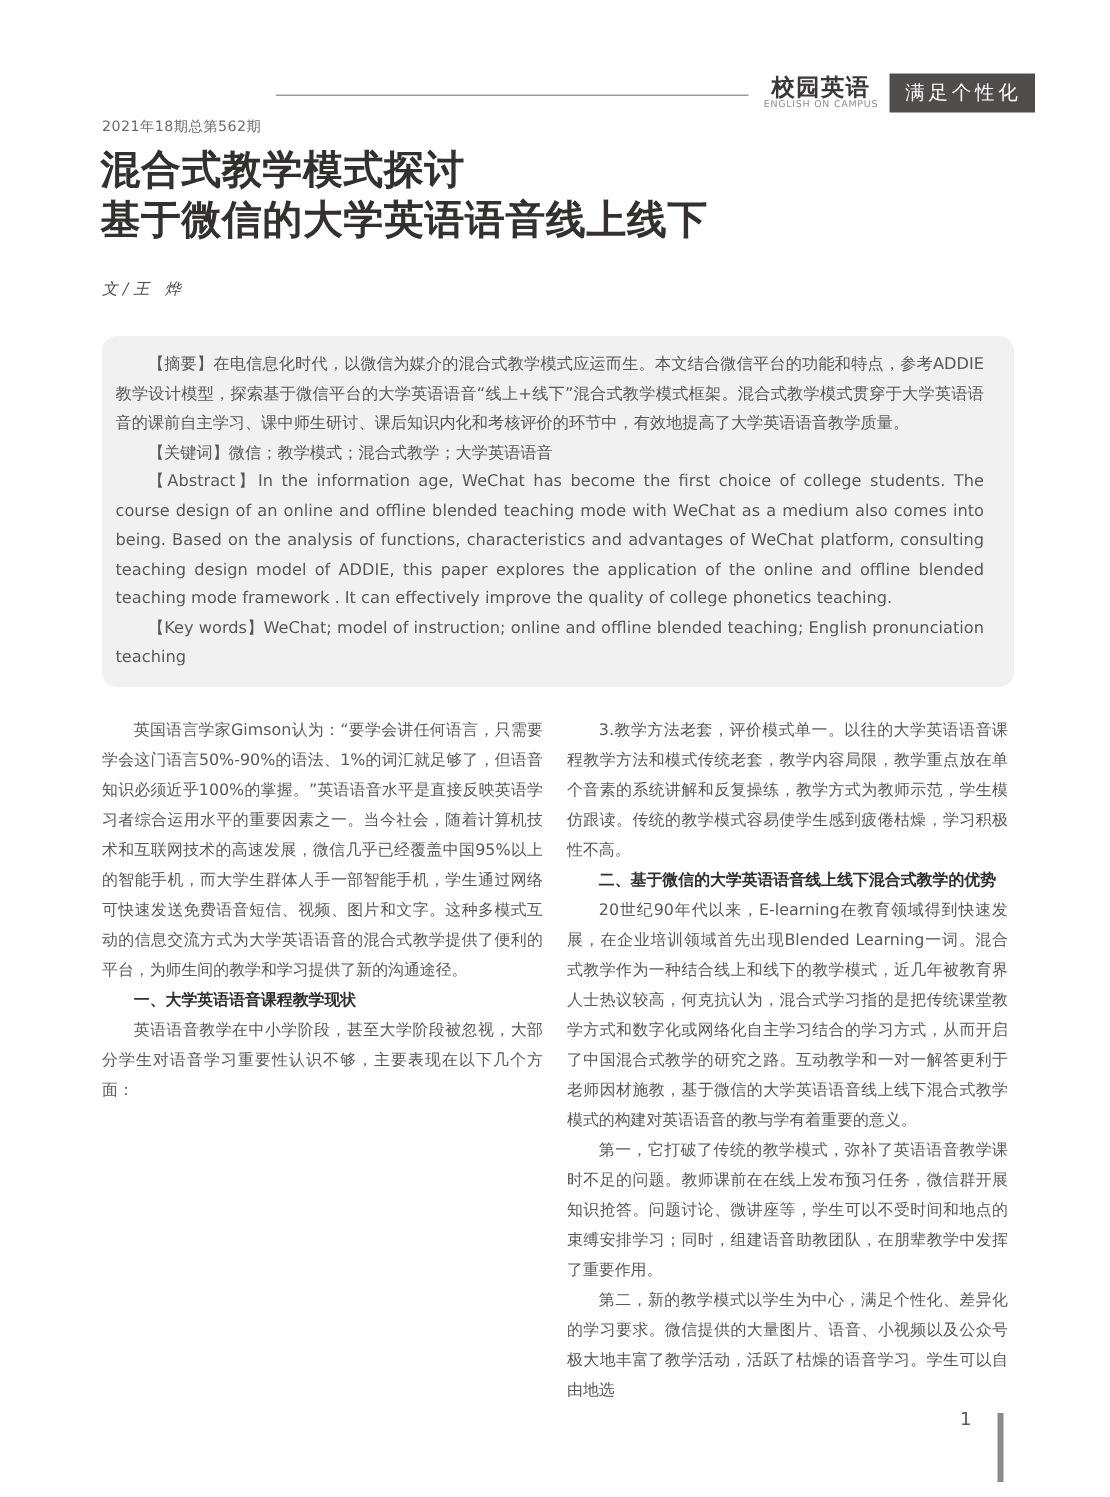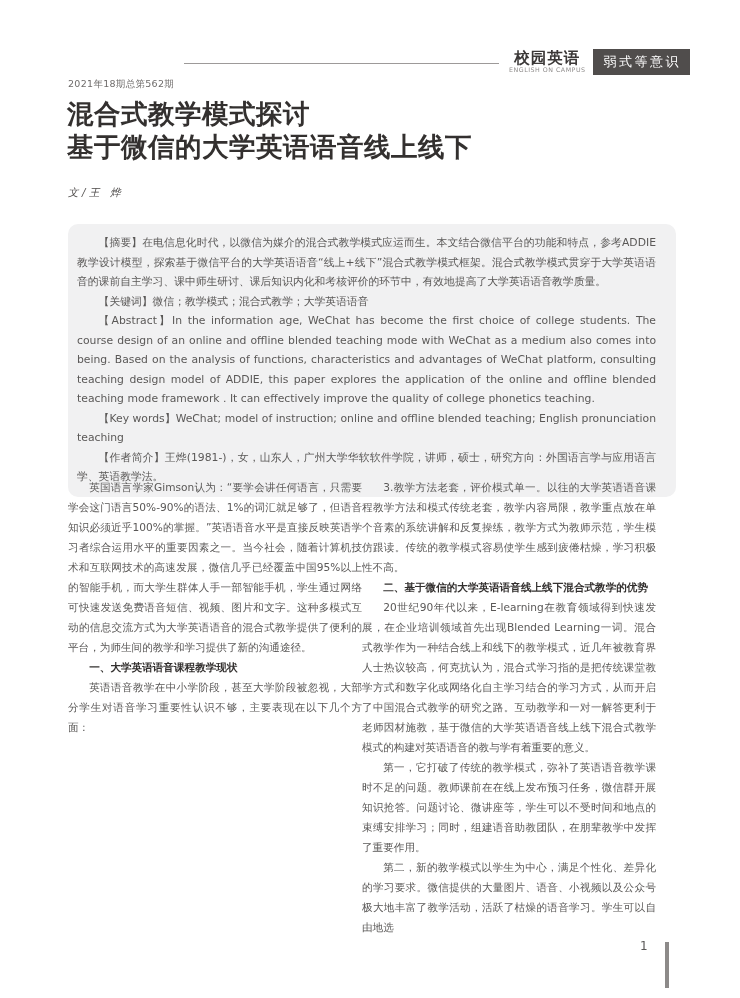--- a/index.html
+++ b/index.html
@@ -108,20 +108,21 @@
   }
   .abs-para { text-indent: 2em; }
 
   
   .columns {
     position: absolute;
     left: 68px;
     top: 477px;
     width: 604px;
     display: flex;
+    gap: 16px;
   }
   .col {
     width: 294px;
     font-size: 10.6px;
     line-height: 20px;
     color: #5a5857;
     text-align: justify;
   }
   .para { text-indent: 2em; }
   .sub-heading {
@@ -152,36 +153,35 @@
 
 <div class="page">
 
   <div class="header">
     <span class="issue">2021年18期总第562期</span>
     <span class="header-rule"></span>
     <span class="logo-block">
       <span class="logo-cn">校园英语</span>
       <span class="logo-en">ENGLISH ON CAMPUS</span>
     </span>
-    <span class="badge">弱式等意识</span>
+    <span class="badge">满足个性化</span>
   </div>
 
   <h1 class="title">
     <span>混合式教学模式探讨</span>
     <span>基于微信的大学英语语音线上线下</span>
   </h1>
 
   <div class="author">文/王 烨</div>
 
   <div class="abstract-box">
     <p class="abs-para">【摘要】在电信息化时代，以微信为媒介的混合式教学模式应运而生。本文结合微信平台的功能和特点，参考ADDIE教学设计模型，探索基于微信平台的大学英语语音“线上+线下”混合式教学模式框架。混合式教学模式贯穿于大学英语语音的课前自主学习、课中师生研讨、课后知识内化和考核评价的环节中，有效地提高了大学英语语音教学质量。</p>
     <p class="abs-para">【关键词】微信；教学模式；混合式教学；大学英语语音</p>
     <p class="abs-para">【Abstract】In the information age, WeChat has become the first choice of college students. The course design of an online and offline blended teaching mode with WeChat as a medium also comes into being. Based on the analysis of functions, characteristics and advantages of WeChat  platform, consulting teaching design model of ADDIE, this paper explores the application of the online and offline blended teaching mode framework . It can effectively improve the quality of college phonetics teaching.</p>
     <p class="abs-para">【Key words】WeChat; model of instruction; online and offline blended teaching; English pronunciation teaching</p>
-    <p class="abs-para">【作者简介】王烨(1981-)，女，山东人，广州大学华软软件学院，讲师，硕士，研究方向：外国语言学与应用语言学、英语教学法。</p>
   </div>
 
   <div class="columns">
     <div class="col">
         <div class="para">英国语言学家Gimson认为：“要学会讲任何语言，只需要学会这门语言50%-90%的语法、1%的词汇就足够了，但语音知识必须近乎100%的掌握。”英语语音水平是直接反映英语学习者综合运用水平的重要因素之一。当今社会，随着计算机技术和互联网技术的高速发展，微信几乎已经覆盖中国95%以上的智能手机，而大学生群体人手一部智能手机，学生通过网络可快速发送免费语音短信、视频、图片和文字。这种多模式互动的信息交流方式为大学英语语音的混合式教学提供了便利的平台，为师生间的教学和学习提供了新的沟通途径。</div>
         <div class="sub-heading">一、大学英语语音课程教学现状</div>
         <div class="para">英语语音教学在中小学阶段，甚至大学阶段被忽视，大部分学生对语音学习重要性认识不够，主要表现在以下几个方面：</div>
       </div>
     <div class="col">
         <div class="para">3.教学方法老套，评价模式单一。以往的大学英语语音课程教学方法和模式传统老套，教学内容局限，教学重点放在单个音素的系统讲解和反复操练，教学方式为教师示范，学生模仿跟读。传统的教学模式容易使学生感到疲倦枯燥，学习积极性不高。</div>

